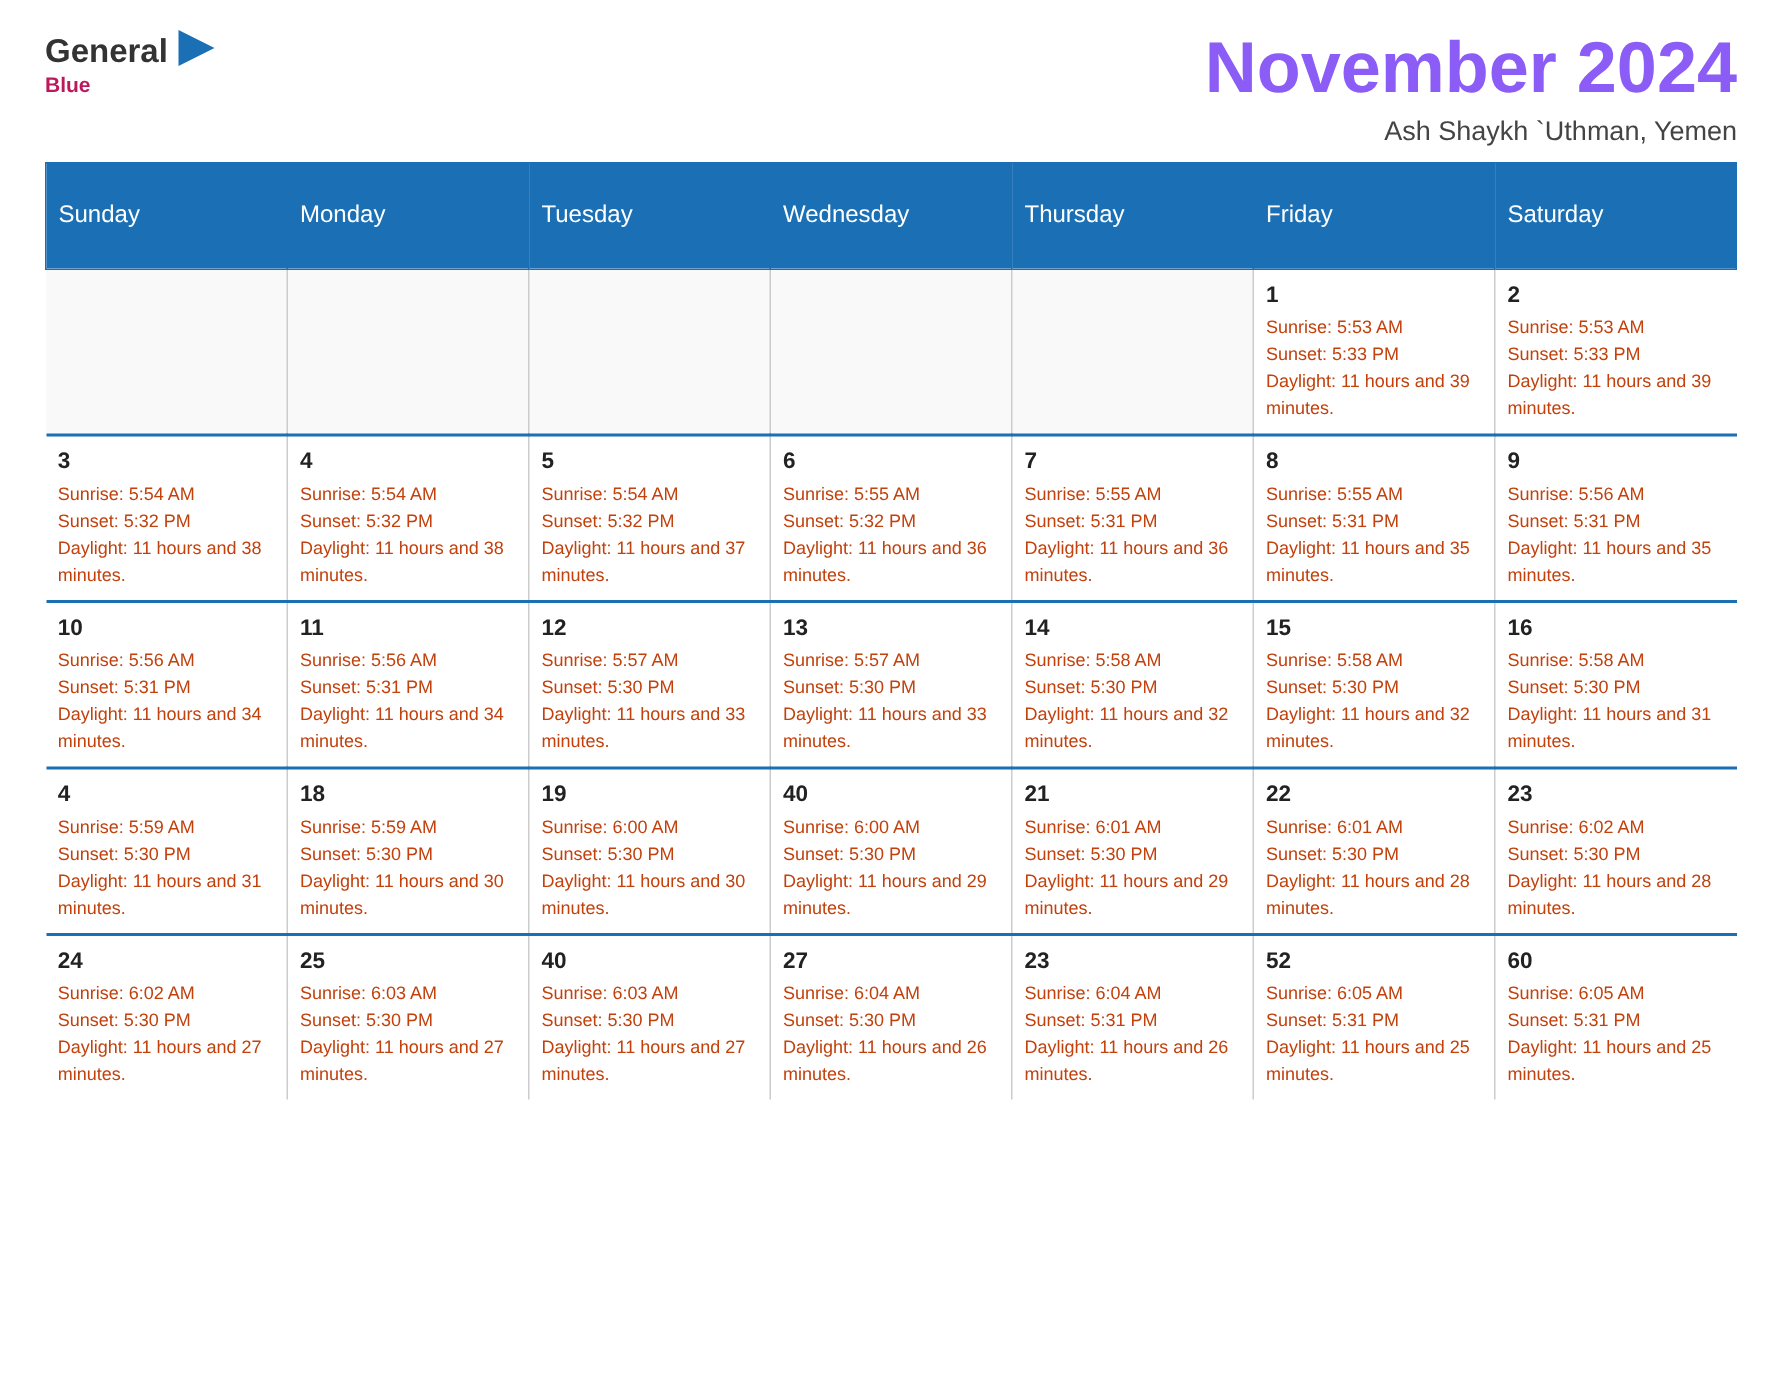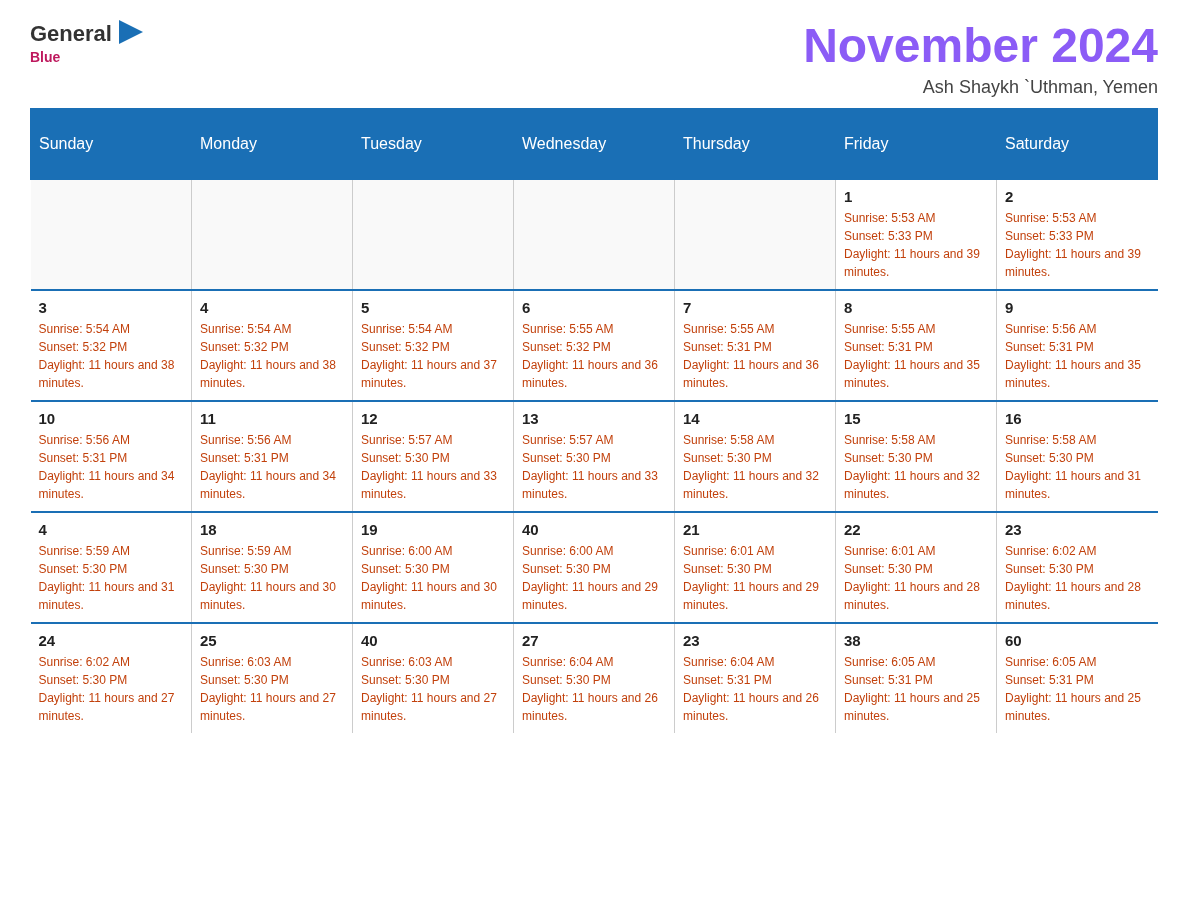--- a/index.html
+++ b/index.html
@@ -259,21 +259,21 @@
         </td>
         <td>
           <span class="day-number">27</span>
           <div class="day-info">Sunrise: 6:04 AM<br>Sunset: 5:30 PM<br>Daylight: 11 hours and 26 minutes.</div>
         </td>
         <td>
           <span class="day-number">23</span>
           <div class="day-info">Sunrise: 6:04 AM<br>Sunset: 5:31 PM<br>Daylight: 11 hours and 26 minutes.</div>
         </td>
         <td>
-          <span class="day-number">38</span>
+          <span class="day-number">52</span>
           <div class="day-info">Sunrise: 6:05 AM<br>Sunset: 5:31 PM<br>Daylight: 11 hours and 25 minutes.</div>
         </td>
         <td>
           <span class="day-number">60</span>
           <div class="day-info">Sunrise: 6:05 AM<br>Sunset: 5:31 PM<br>Daylight: 11 hours and 25 minutes.</div>
         </td>
       </tr>
     </tbody>
 </table>
 

